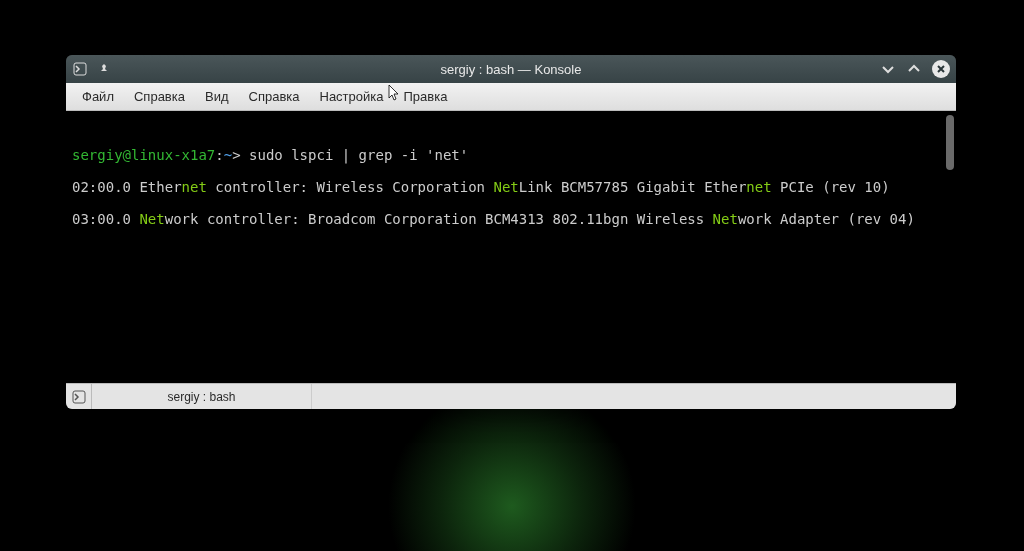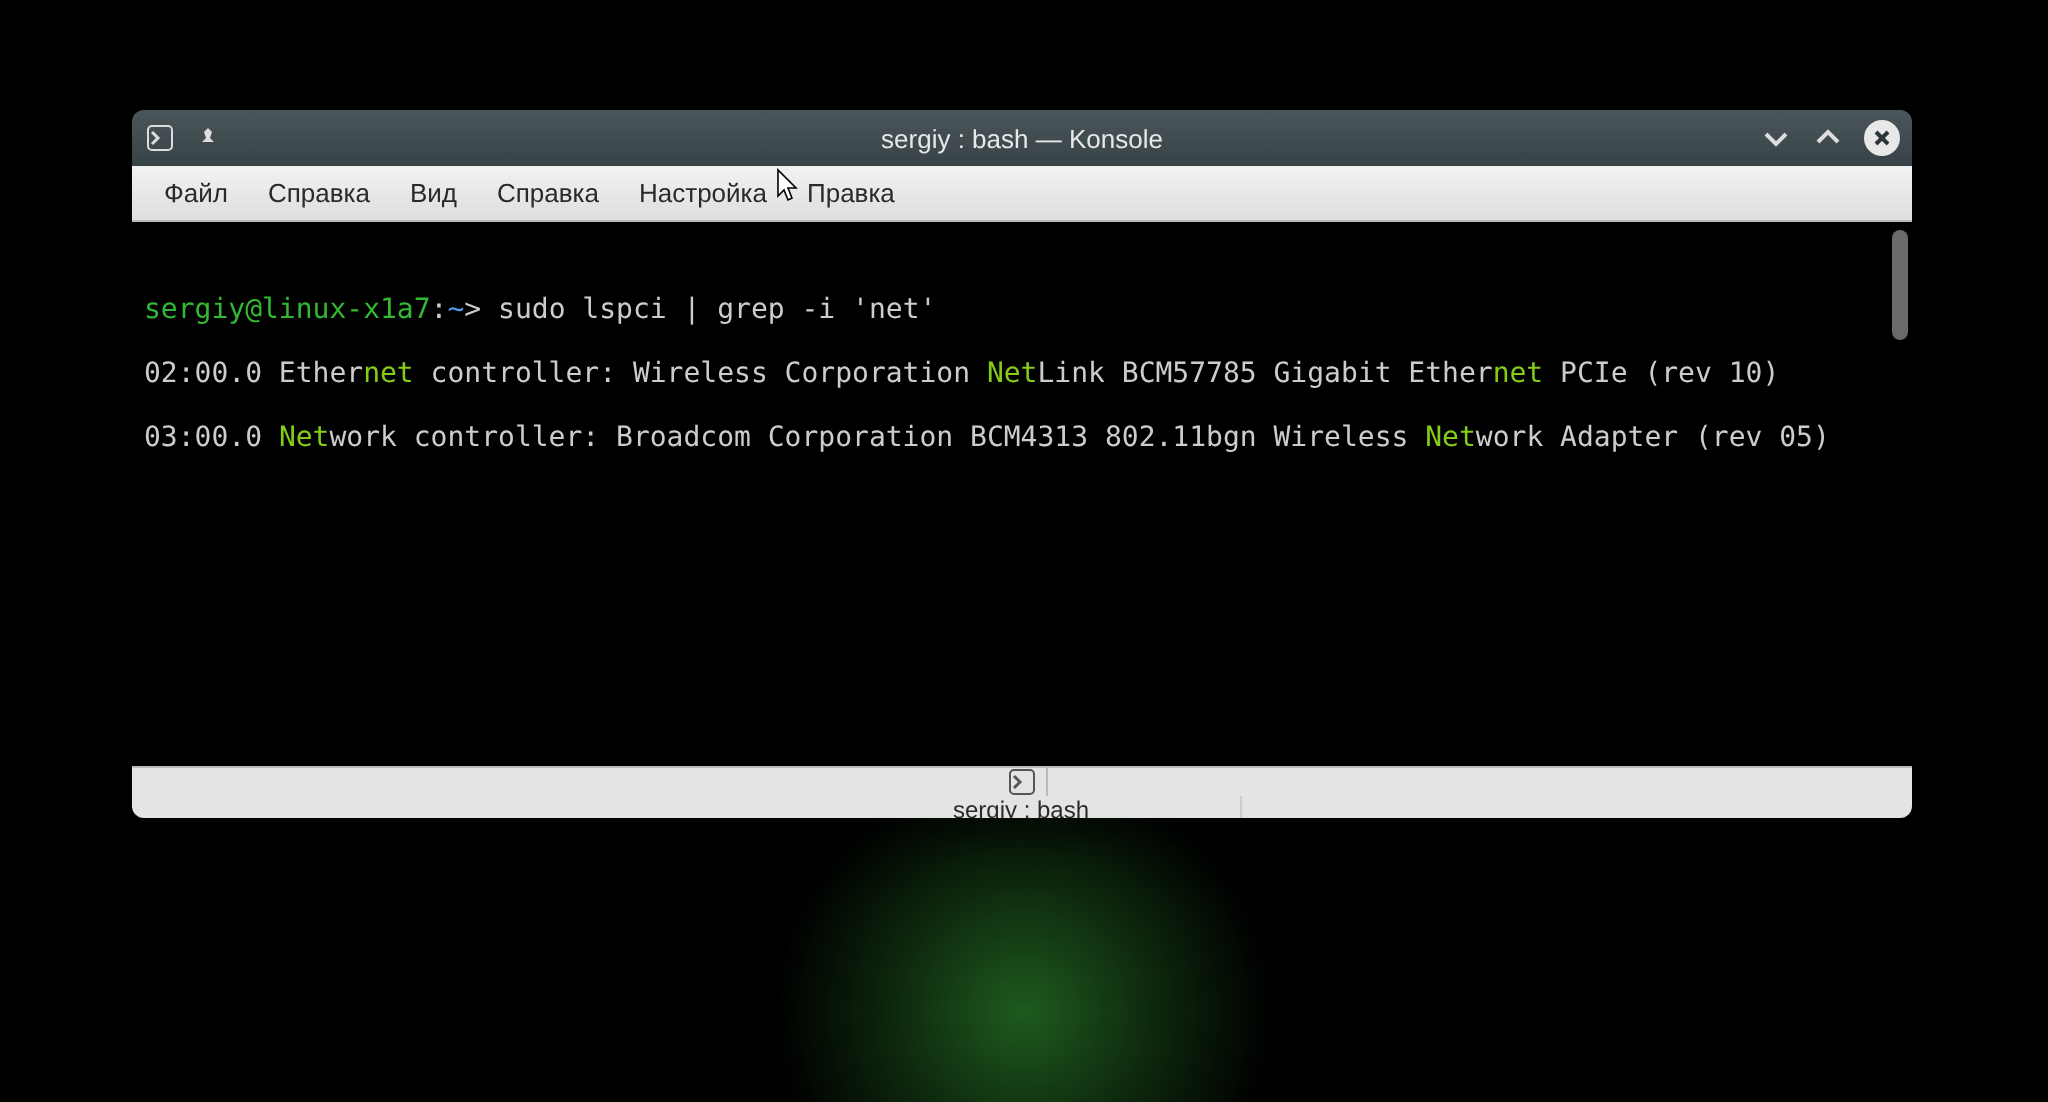--- a/index.html
+++ b/index.html
@@ -101,21 +101,20 @@
       height: 14px;
       vertical-align: -2px;
       margin-left: 2px;
     }
     .tab-row {
       background: #e4e4e4;
       height: 26px;
       display: flex;
       align-items: center;
       border-top: 1px solid #bbb;
-      flex-direction: column;
     }
     .new-tab-btn {
       width: 26px;
       height: 26px;
       display: flex;
       align-items: center;
       justify-content: center;
       border-right: 1px solid #bbb;
       cursor: pointer;
     }
@@ -185,21 +184,21 @@
     <div class="menu-item">Вид</div>
     <div class="menu-item">Справка</div>
     <div class="menu-item">Настройка</div>
     <div class="menu-item">Правка</div>
   </div>
 
   <div class="terminal">
     <div class="scrollbar"></div>
 <div><span class="prompt-green">sergiy@linux-x1a7</span><span>:</span><span class="prompt-blue">~</span><span>&gt;</span><span> sudo lspci | grep -i 'net'</span></div>
 <div><span>02:00.0 Ether</span><span class="highlight">net</span><span> controller: Wireless Corporation </span><span class="highlight">Net</span><span>Link BCM57785 Gigabit Ether</span><span class="highlight">net</span><span> PCIe (rev 10)</span></div>
-<div><span>03:00.0 </span><span class="highlight">Net</span><span>work controller: Broadcom Corporation BCM4313 802.11bgn Wireless </span><span class="highlight">Net</span><span>work Adapter (rev 05)</span></div>
+<div><span>03:00.0 </span><span class="highlight">Net</span><span>work controller: Broadcom Corporation BCM4313 802.11bgn Wireless </span><span class="highlight">Net</span><span>work Adapter (rev 04)</span></div>
   </div>
 
   <div class="tab-row">
     <div class="new-tab-btn">
       <svg width="14" height="14" viewBox="0 0 14 14">
           <rect x="1" y="1" width="12" height="12" rx="2" fill="none" stroke="#555" stroke-width="1"></rect>
           <path d="M3 4 L6 7 L3 10" stroke="#555" stroke-width="1.5" fill="none"></path>
         </svg>
     </div>
     <div class="tab">

